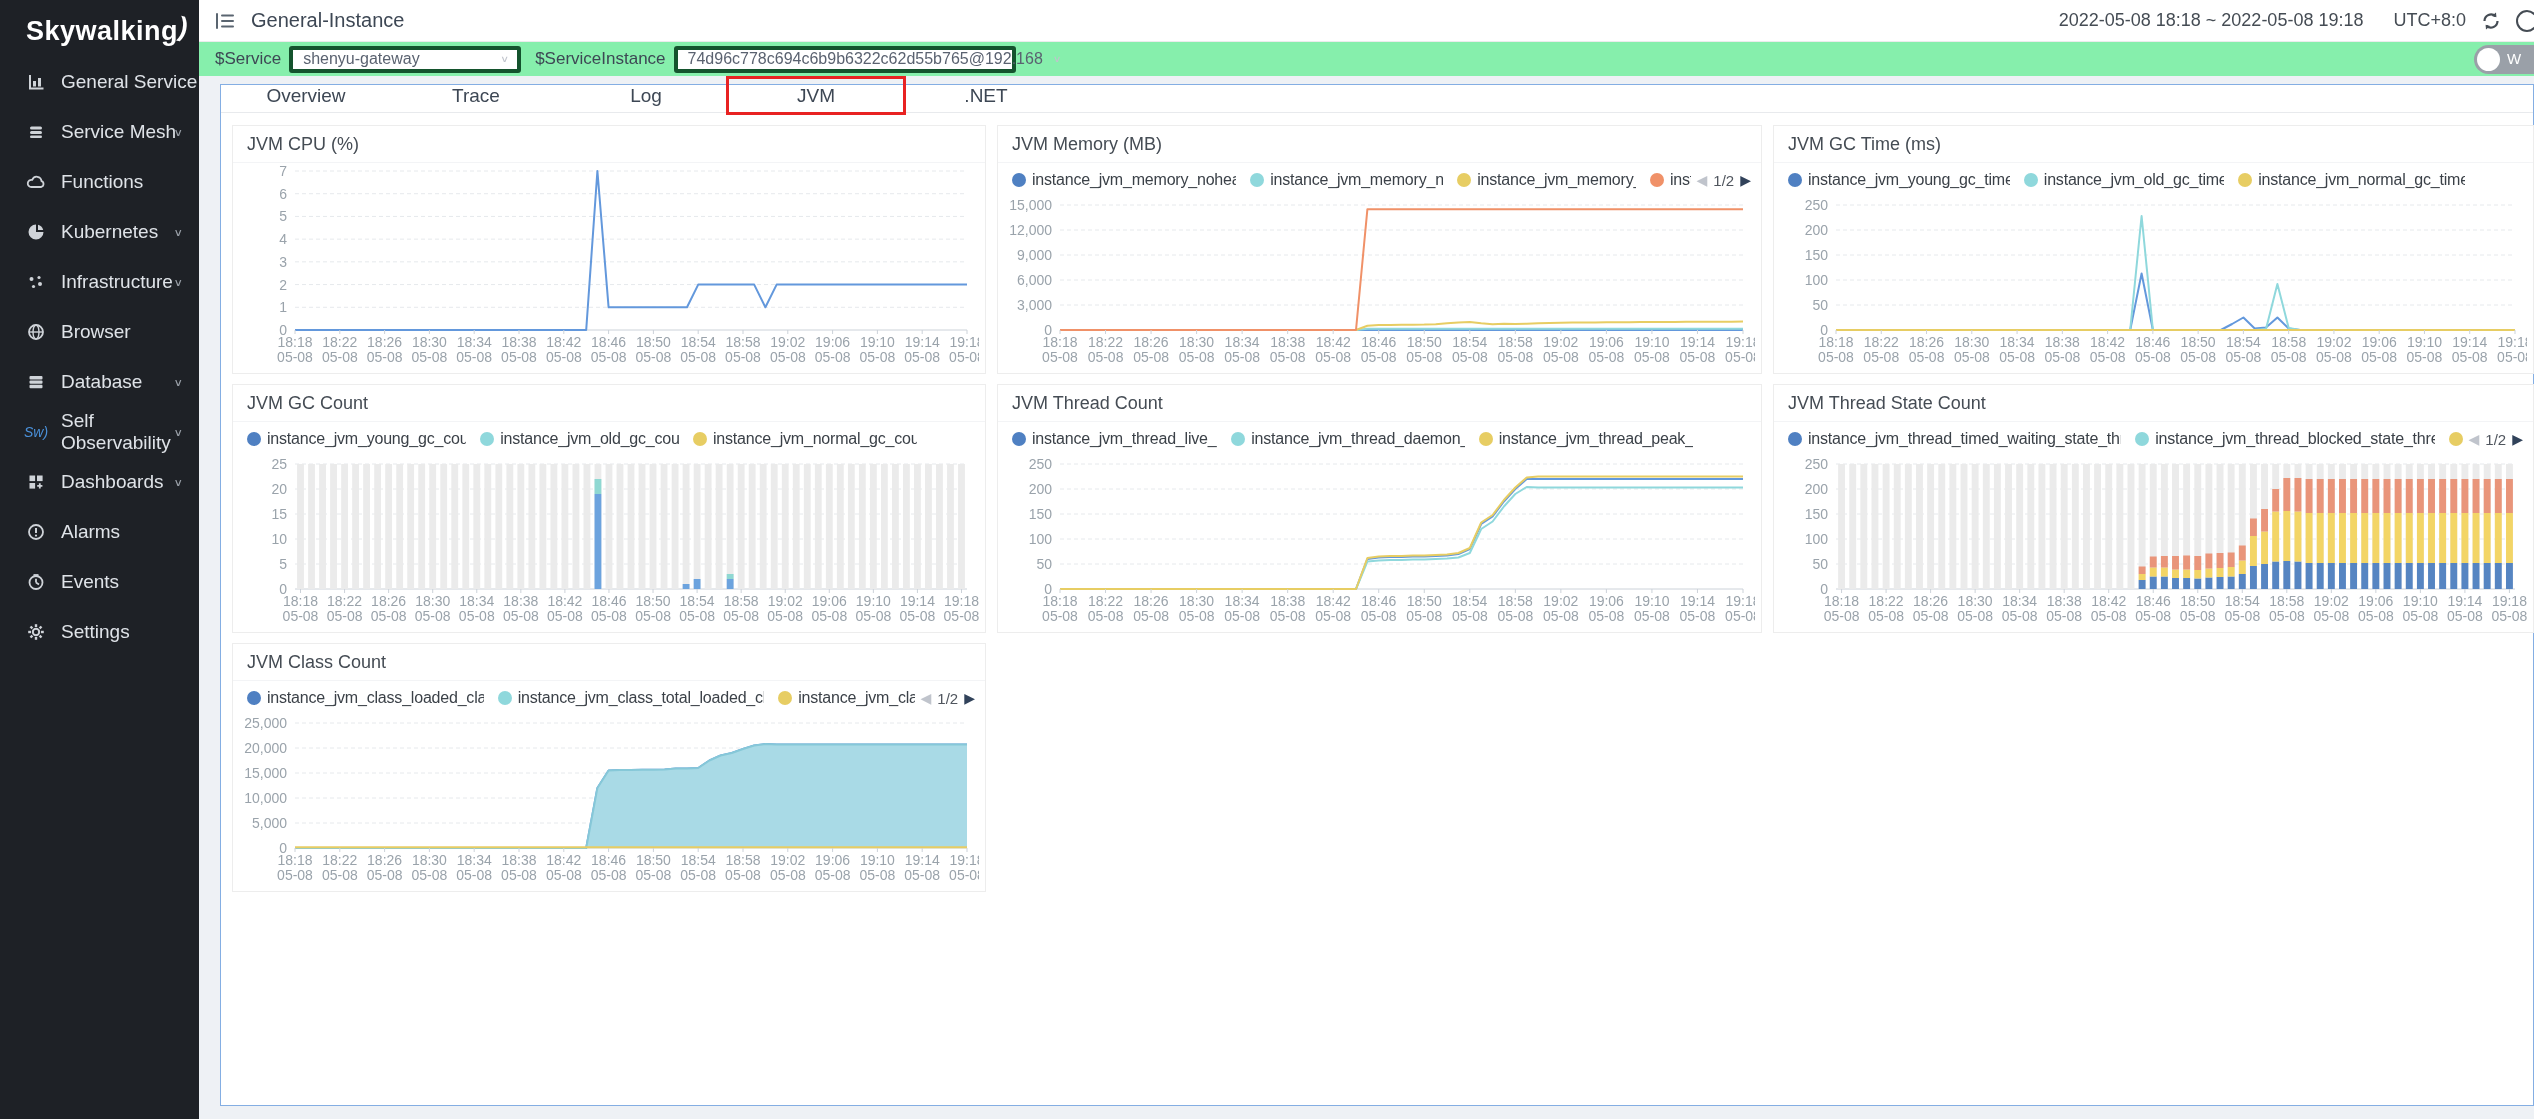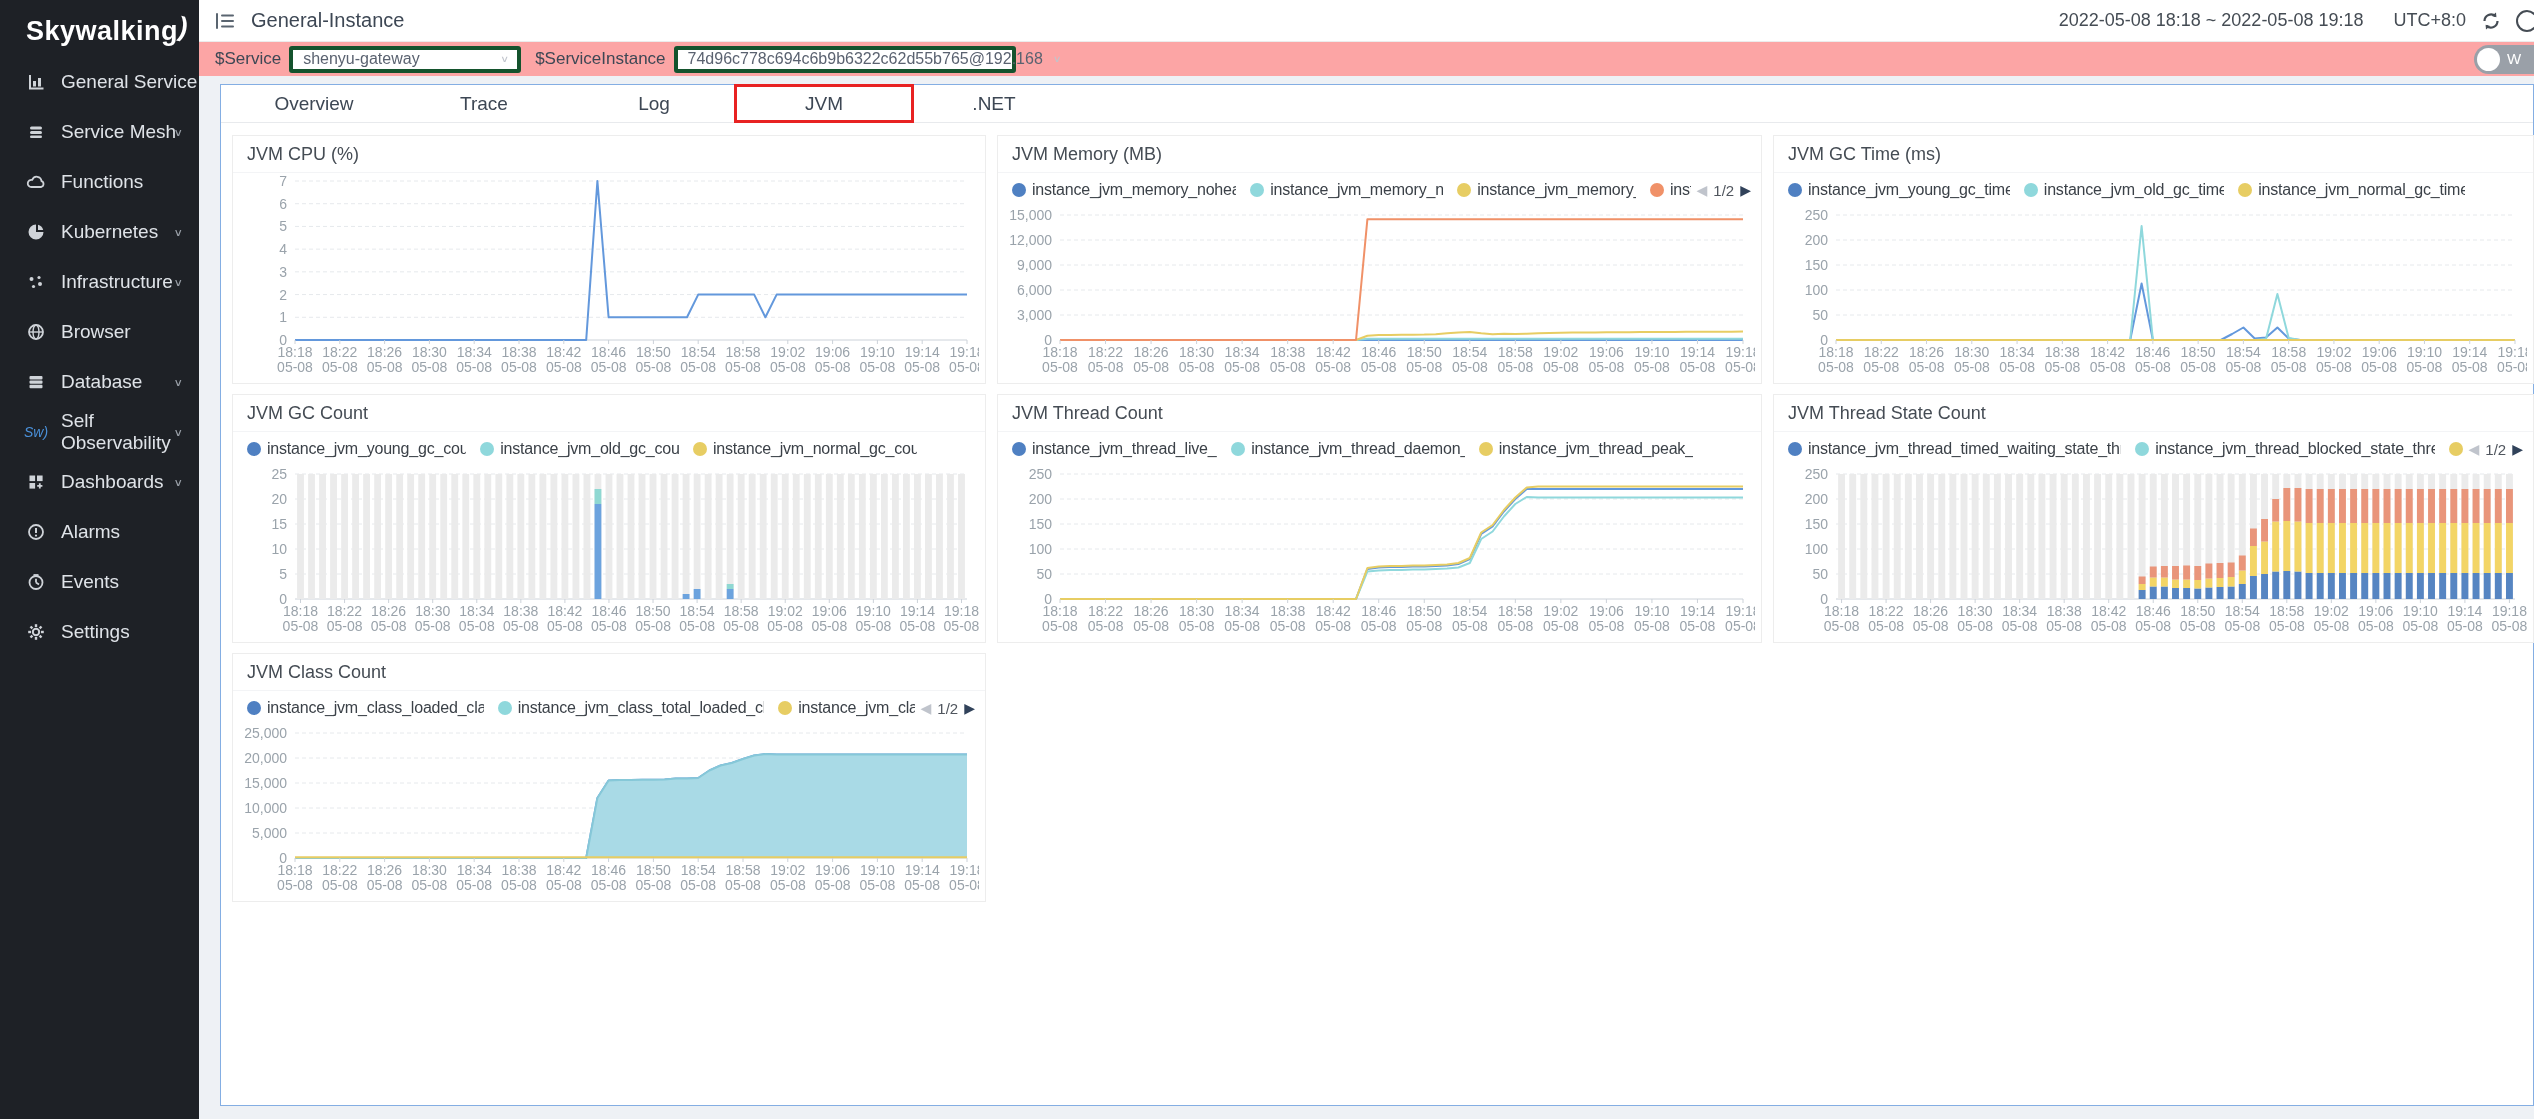--- a/index.html
+++ b/index.html
@@ -20,35 +20,35 @@
   .main { flex:1; min-width:0; display:flex; flex-direction:column; }
   .topbar { height:42px; background:#fff; border-bottom:1px solid #ececec; display:flex; align-items:center; padding:0 10px 0 14px; position:relative; overflow:hidden; }
   .fold-icon { width:24px; height:24px; margin-right:14px; cursor:pointer; }
   .page-title { font-size:20px; color:#3d4754; }
   .topbar-right { margin-left:auto; display:flex; align-items:center; gap:14px; }
   .time-range { font-size:18px; color:#454c54; cursor:pointer; }
   .tz { font-size:18px; color:#454c54; margin-left:16px; }
   .refresh-icon { width:22px; height:22px; cursor:pointer; }
   .partial-clock { width:22px; height:22px; border:2px solid #454c54; border-radius:50%; margin-right:-14px; flex:none; }
 
-  .selrow { height:34px; background:#fca5a5; display:flex; align-items:center; padding-left:16px; position:relative; overflow:hidden; }
+  .selrow { height:34px; background:#86efac; display:flex; align-items:center; padding-left:16px; position:relative; overflow:hidden; }
   .sel-label { font-size:17px; color:#3d4754; margin-right:8px; }
   .select-box { background:#fff; border:4px solid #14532d; border-radius:3px; height:27px; display:flex; align-items:center; padding:0 8px 0 10px; margin-right:14px; cursor:pointer; }
   .select-box .val { font-size:16px; color:#5a6270; white-space:nowrap; }
   .select-box .arrow { font-size:12px; color:#c0c4cc; margin-left:10px; transform:scaleY(.75); }
   .sel-service { width:232px; justify-content:space-between; }
   .sel-instance { width:342px; justify-content:flex-start; }
   .toggle { position:absolute; right:-26px; top:3px; width:86px; height:29px; border-radius:15px; background:#9aa0a8; cursor:pointer; }
   .toggle .knob { position:absolute; left:3px; top:3px; width:23px; height:23px; border-radius:50%; background:#fff; }
   .toggle .tog-label { position:absolute; left:33px; top:5px; color:#fff; font-size:15px; }
 
   .content { flex:1; background:#eef1f5; padding:8px 0 0 21px; }
   .bluepanel { background:#fff; border:1px solid #84aee3; height:1022px; position:relative; }
 
-  .tabs { height:38px; border-bottom:1px solid #e8eaed; display:flex; align-items:center; padding-left:8px; }
+  .tabs { height:28px; border-bottom:1px solid #e8eaed; display:flex; align-items:flex-start; }
   .tab { width:170px; text-align:center; font-size:19px; color:#3d4754; cursor:pointer; position:relative; }
   .red-box { position:absolute; left:-5px; right:-5px; top:-9px; bottom:-8px; border:3px solid #e82222; pointer-events:none; }
 
   .charts { padding:12px 0 0 11px; display:grid; grid-template-columns:754px 765px 761px; gap:10px 11px; align-content:start; }
   .panel { background:#fff; border:1px solid #ededed; height:249px; overflow:hidden; }
   .chart-title { height:37px; line-height:37px; padding-left:14px; font-size:18px; color:#454c54; border-bottom:1px solid #f3f4f6; }
   .legend { height:34px; display:flex; align-items:center; padding:0 54px 0 14px; position:relative; overflow:hidden; white-space:nowrap; }
   .lg-item { display:inline-flex; align-items:center; margin-right:14px; min-width:15px; overflow:hidden; flex:0 1 auto; cursor:pointer; }
   .lg-dot { width:14px; height:14px; border-radius:50%; margin-right:6px; flex:none; }
   .lg-label { font-size:16px; color:#3b4148; overflow:hidden; white-space:nowrap; letter-spacing:-.2px; }

